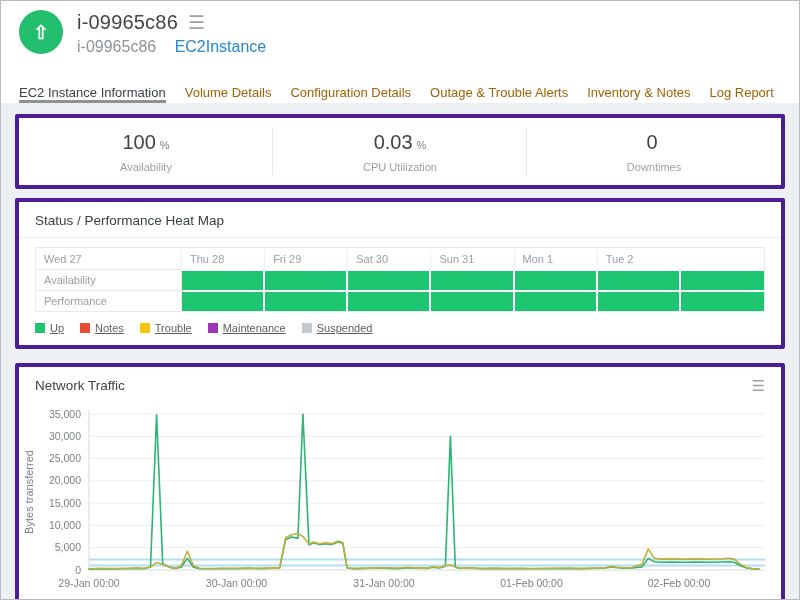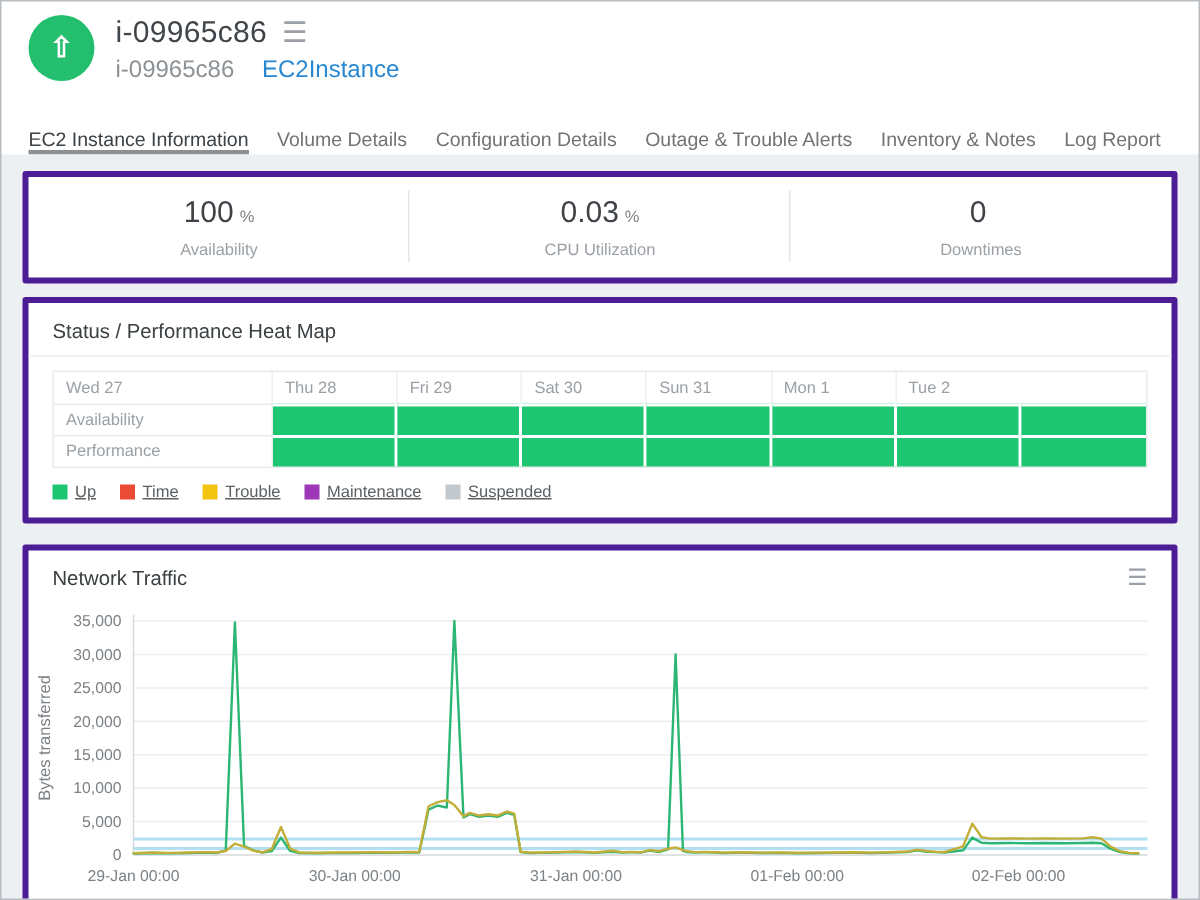--- a/index.html
+++ b/index.html
@@ -14,21 +14,21 @@
             color:#fff; font-size:19px; font-weight:bold; flex:0 0 auto; }
   .hdr-txt { margin-left:14px; padding-top:1px; }
   .hdr-title-row { display:flex; align-items:center; gap:10px; }
   .hdr-title { font-size:20px; color:#40454a; letter-spacing:.2px; }
   .menu-glyph { color:#9aa0a5; font-size:19px; line-height:1; cursor:pointer; }
   .hdr-sub { margin-top:4px; font-size:16px; }
   .hdr-sub .sub-name { color:#8d9296; margin-right:14px; }
   .hdr-sub a { color:#2787d0; text-decoration:none; }
   
   .tabs { background:#fff; padding:0 0 0 18px; display:flex; gap:19px; height:40px; white-space:nowrap; overflow:hidden;align-items:flex-end; }
-  .tab { font-size:13px; color:#737373; padding-top:11px; cursor:pointer; border-bottom:3px solid transparent; }
+  .tab { font-size:13px; color:#a16207; padding-top:11px; cursor:pointer; border-bottom:3px solid transparent; }
   .tab.active { color:#3c4145; border-bottom-color:#8d9194; }
   
   .content { padding:11px 14px 0 14px; }
   .card { background:#fff; border:4px solid #4c1d95; border-radius:2px; }
   
   .stats { display:flex; height:75px; margin-bottom:9px; align-items:center; }
   .stat { flex:1; text-align:center; position:relative; }
   .stat:not(:last-child)::after { content:""; position:absolute; right:0; top:-4px; height:48px; border-right:1px solid #e4e7e9; }
   .stat-val { font-size:20px; color:#3f4347; }
   .stat-unit { font-size:11px; color:#7c8185; margin-left:4px; }
@@ -138,21 +138,21 @@
               <div class="hm-cell hm-status last" style="background: rgb(31, 198, 114);"></div>
             </div>
           </div>
         <div class="hm-legend" id="hm-legend">
             <span class="lg-item">
               <span class="lg-swatch" style="background: rgb(31, 198, 114);"></span>
               <span>Up</span>
             </span>
             <span class="lg-item">
               <span class="lg-swatch" style="background: rgb(234, 75, 53);"></span>
-              <span>Time</span>
+              <span>Notes</span>
             </span>
             <span class="lg-item">
               <span class="lg-swatch" style="background: rgb(242, 196, 15);"></span>
               <span>Trouble</span>
             </span>
             <span class="lg-item">
               <span class="lg-swatch" style="background: rgb(156, 54, 181);"></span>
               <span>Maintenance</span>
             </span>
             <span class="lg-item">

